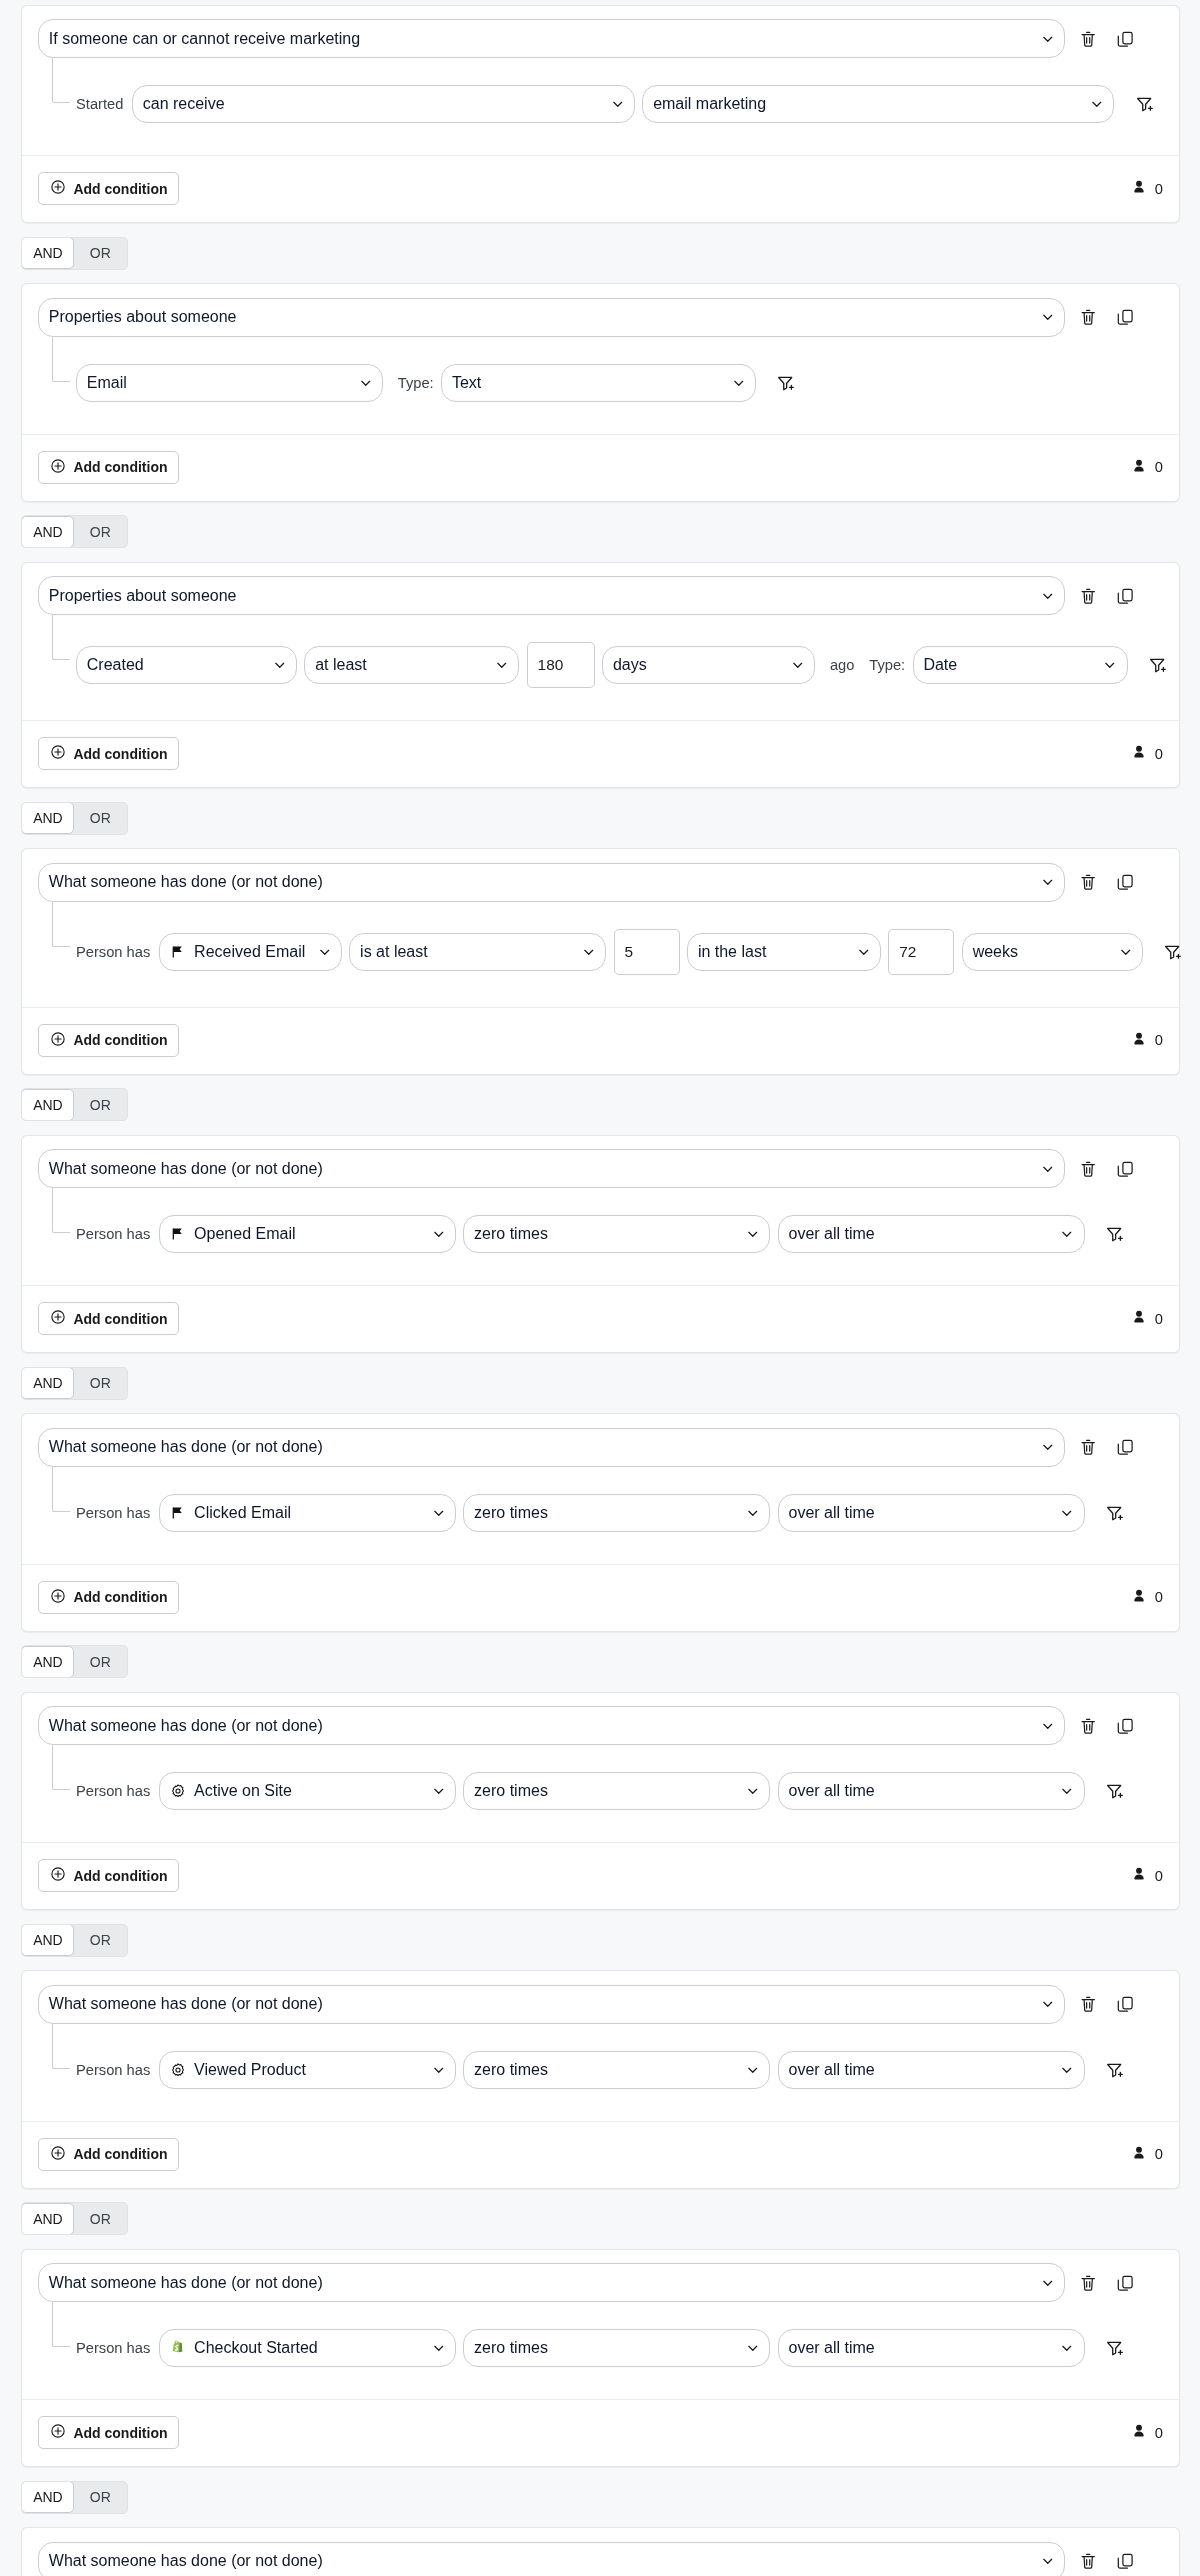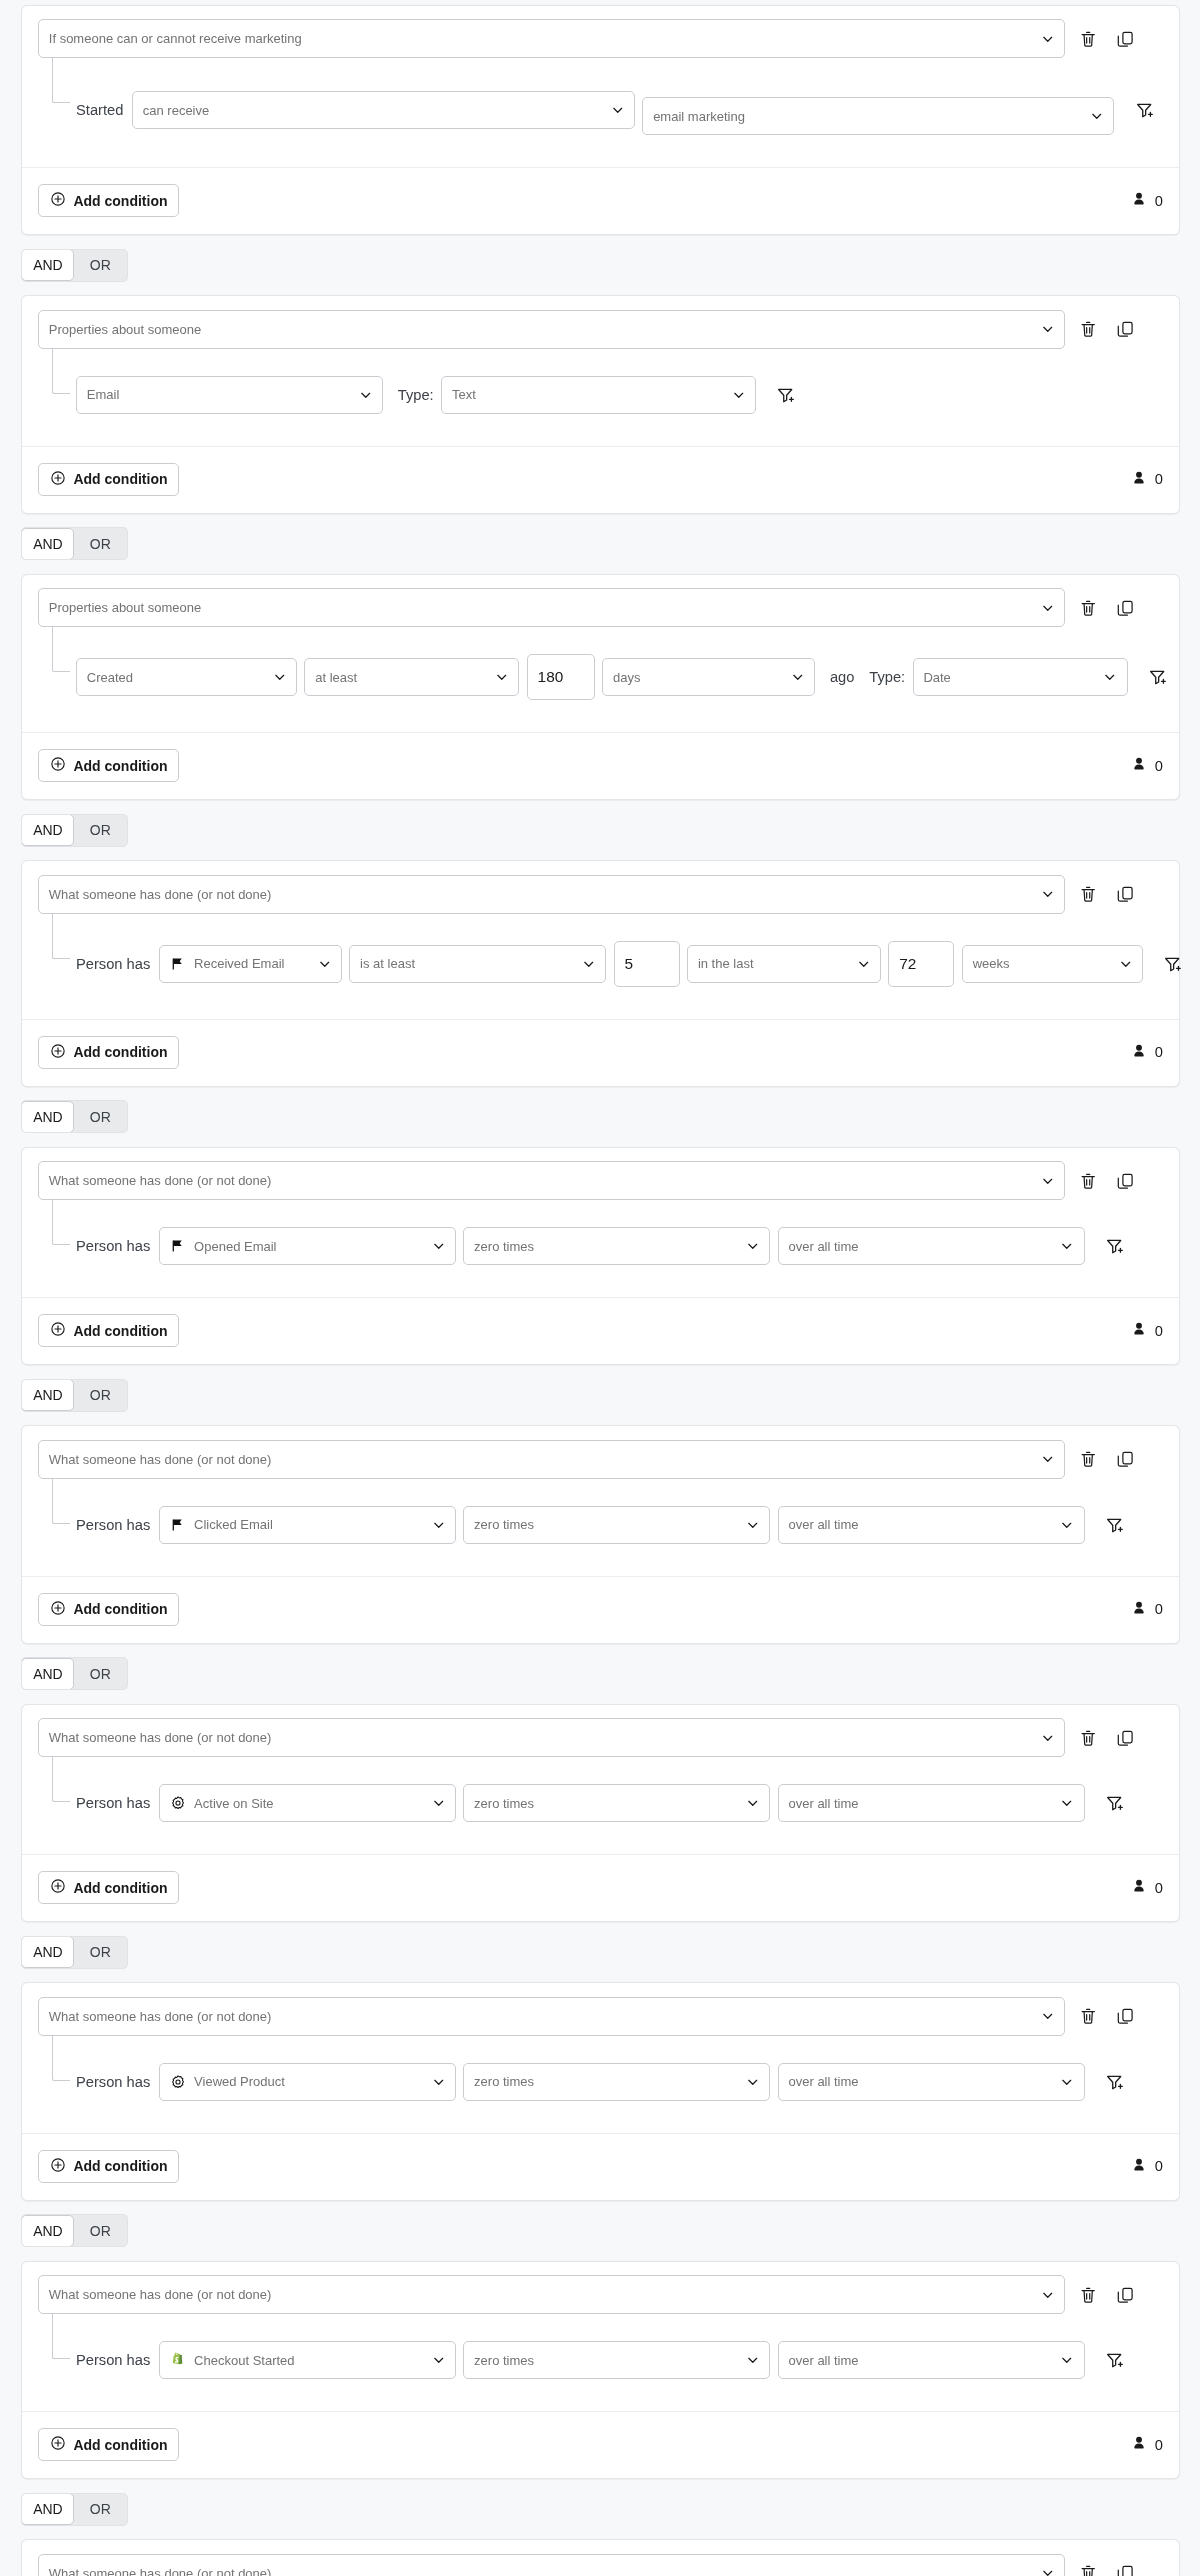--- a/index.html
+++ b/index.html
@@ -34,24 +34,24 @@
     align-items: center;
     gap: 0;
   }
   .select {
     position: relative;
     display: flex;
     align-items: center;
     height: 38px;
     background: #fff;
     border: 0.6px solid #c9ccd1;
-    border-radius: 5px;
+    border-radius: 15px;
     padding: 0 29.5px 0 9.8px;
-    font-size: 13px;
-    color: #737373;
+    font-size: 16px;
+    color: #0f172a;
     white-space: nowrap;
     overflow: hidden;
   }
   .select .caret {
     position: absolute;
     right: 9.8px; top: 50%;
     transform: translateY(-50%);
     width: 13.5px; height: 13.5px;
     display: block;
   }
@@ -108,21 +108,21 @@
   }
 
   .cond-row .select { margin-right: 7.4px; }
   .cond-row .select:last-of-type { margin-right: 0; }
 
   .select.w-metric   { flex: 0 0 297px; width: 297px; }
   .select.w-op       { flex: 0 0 307px; width: 307px; }
   .select.w-op-sm    { flex: 0 0 257px; width: 257px; }
   .select.w-time     { flex: 0 0 307px; width: 307px; }
   .select.w-half     { flex: 0 0 503px; width: 503px; }
-  .select.w-half2    { flex: 0 0 472px; width: 472px; margin-top: 12px; }
+  .select.w-half2    { flex: 0 0 472px; width: 472px; }
   .select.w-prop     { flex: 0 0 307px; width: 307px; }
   .select.w-isset    { flex: 0 0 326px; width: 326px; }
   .select.w-type     { flex: 0 0 315px; width: 315px; }
   .select.w-created  { flex: 0 0 221px; width: 221px; }
   .select.w-atleast  { flex: 0 0 215px; width: 215px; }
   .select.w-unit     { flex: 0 0 213px; width: 213px; }
   .select.w-typedate { flex: 0 0 215px; width: 215px; }
   .select.w-recv     { flex: 0 0 183px; width: 183px; }
   .select.w-inlast   { flex: 0 0 194px; width: 194px; }
   .select.w-weeks    { flex: 0 0 181px; width: 181px; }

